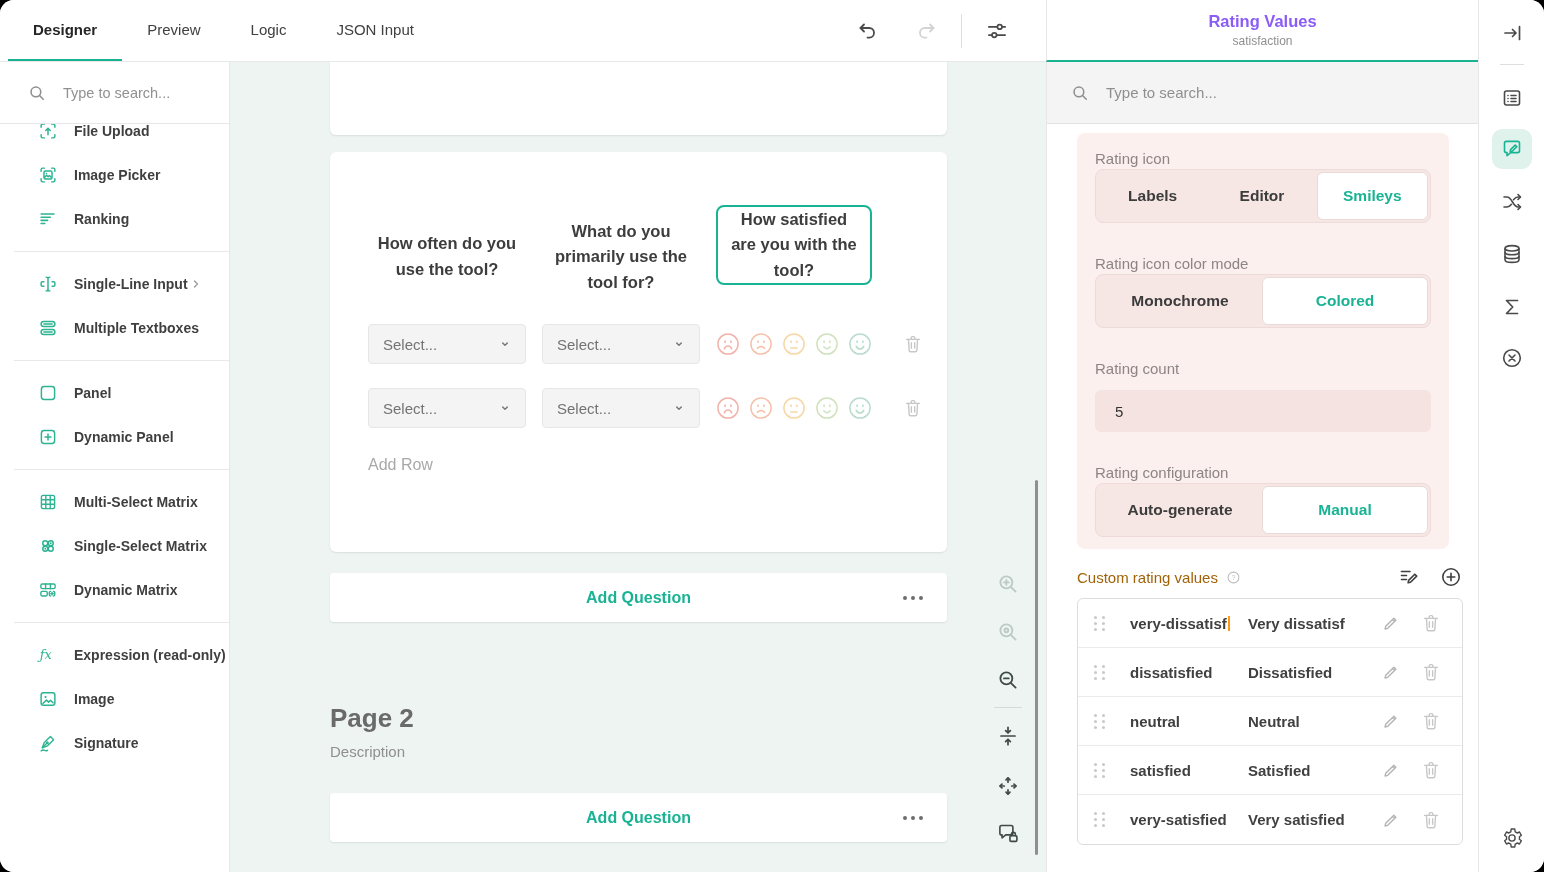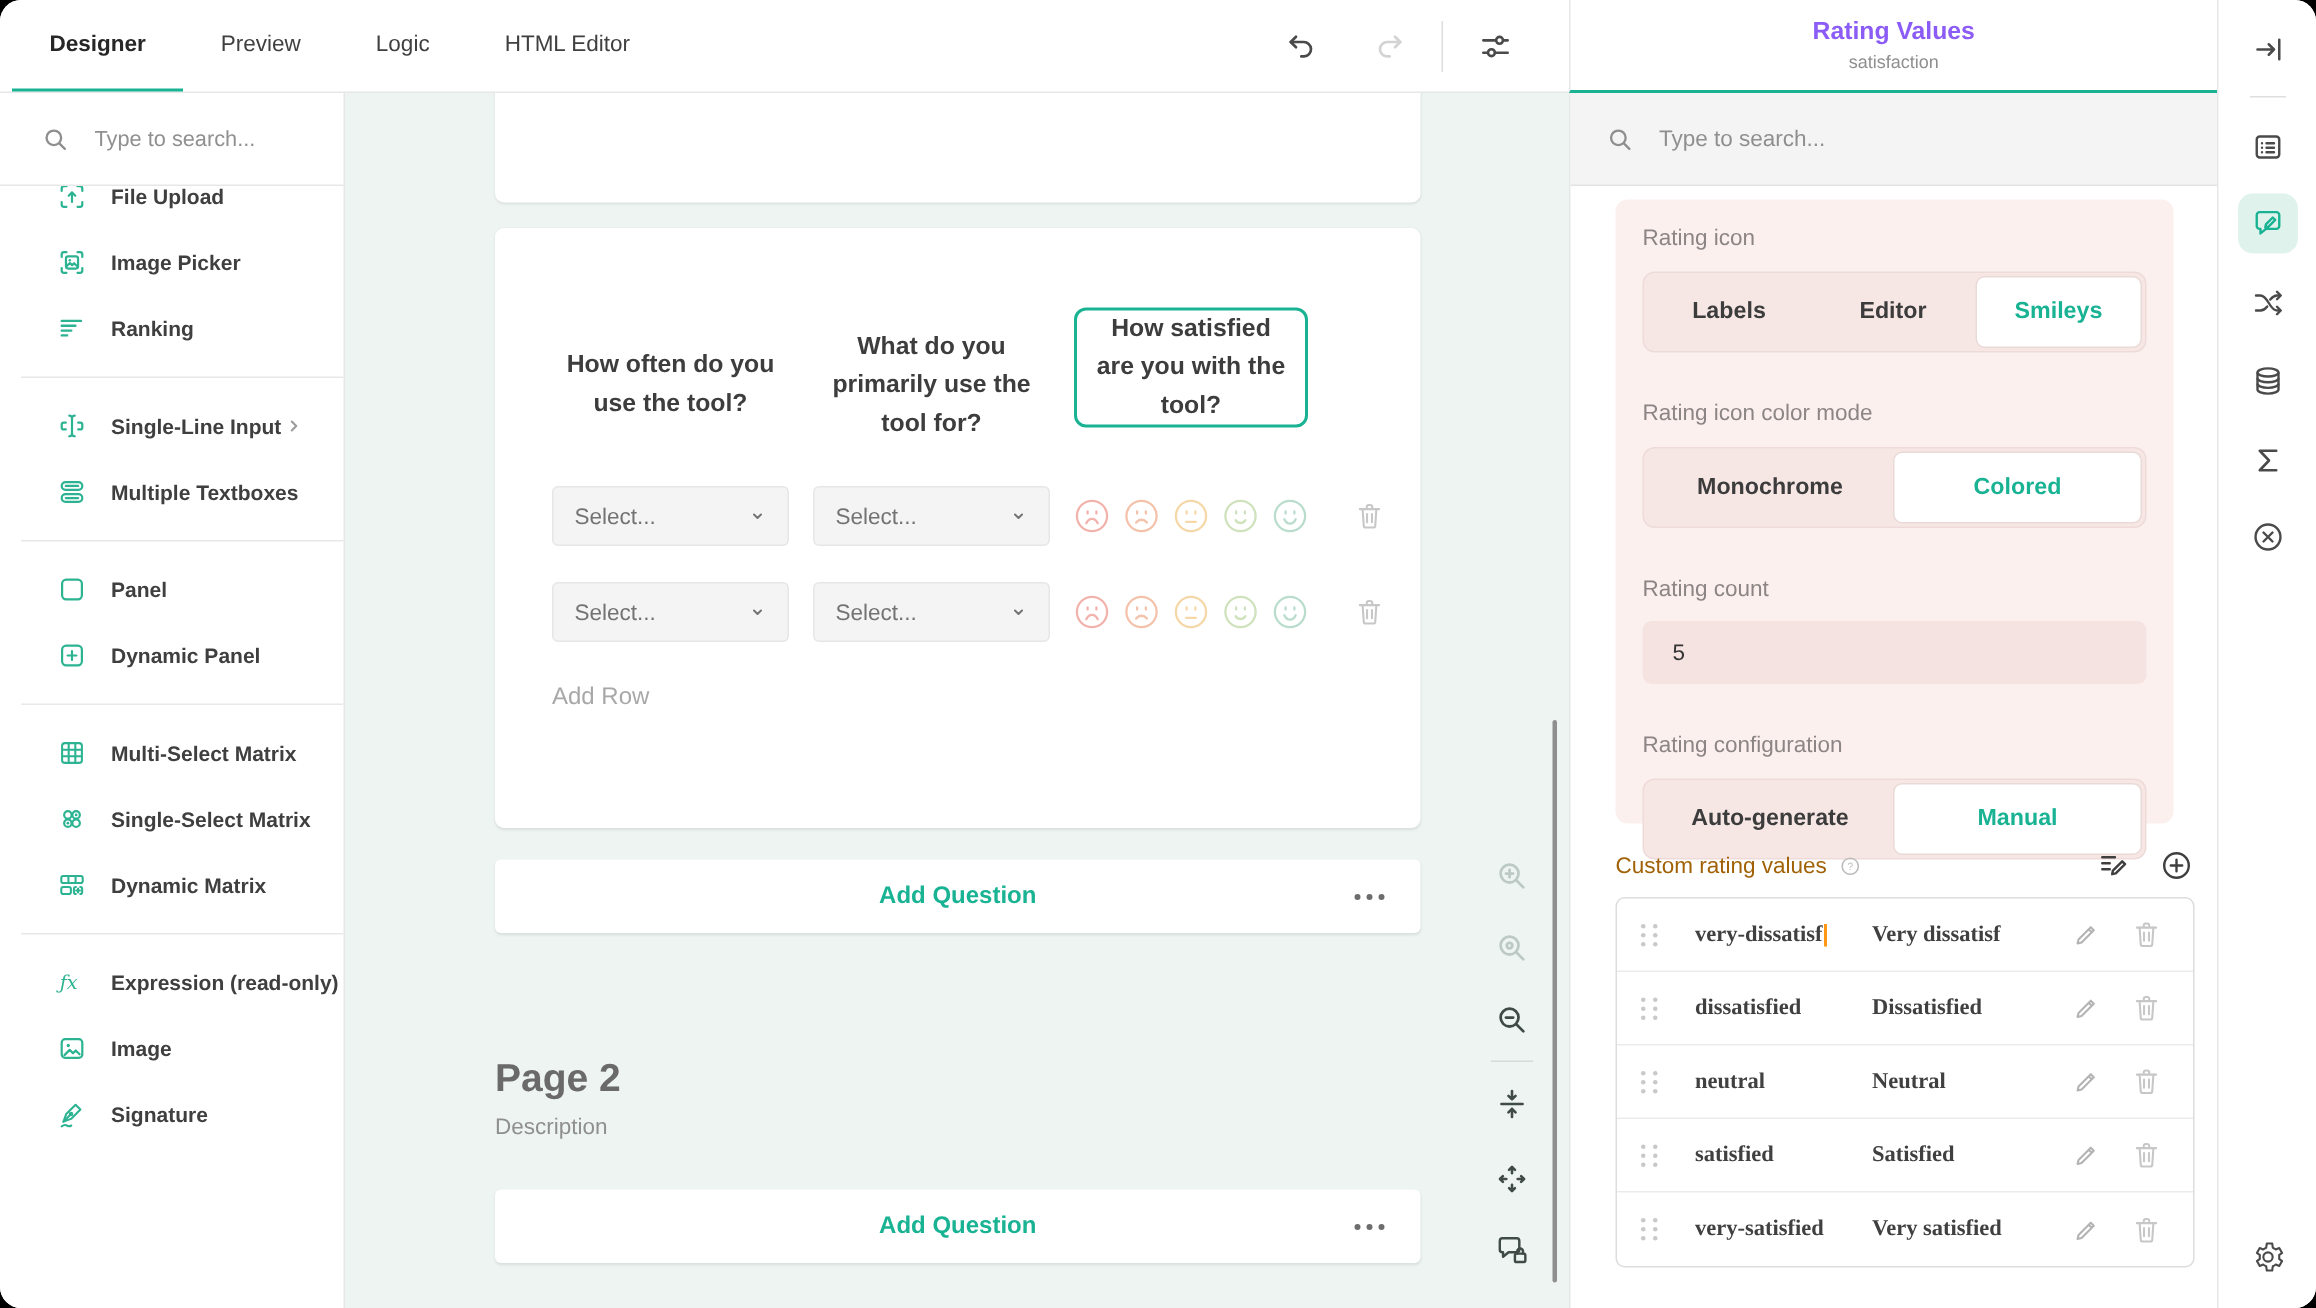--- a/index.html
+++ b/index.html
@@ -61,29 +61,29 @@
   .panel-header{position:absolute;left:1046px;top:0;width:432px;height:62px;background:#fff;border-left:1px solid #e7e7e7;border-bottom:2px solid #19b394;display:flex;flex-direction:column;align-items:center;justify-content:center;gap:3px;}
   .panel-title{font-size:16.5px;font-weight:600;color:#8b5cf6;}
   .panel-sub{font-size:12px;color:#8f8f8f;}
   .panel-body{position:absolute;left:1046px;top:62px;width:432px;height:810px;background:#fff;border-left:1px solid #e7e7e7;}
   .pn-search{position:absolute;left:0;top:0;width:432px;height:62px;background:#f4f4f4;border-bottom:1px solid #e3e3e3;display:flex;align-items:center;padding-left:22px;gap:13px;color:#8f8f8f;}
   .pn-search input{border:none;outline:none;background:transparent;font-size:15px;color:#404040;width:280px;}
   .pn-search input::placeholder{color:#8f8f8f;}
   .pink{position:absolute;left:30px;top:71px;width:372px;height:416px;background:#fcf0ee;border-radius:8px;padding:0 18px;}
   .plabel{font-size:15px;color:#8c8585;margin-top:31px;height:20px;line-height:20px;}
   .plabel.first{margin-top:16px;}
-  .seg{margin-top:12px;height:54px;background:#f6e7e5;border:1px solid #eedbd9;border-radius:8px;display:flex;padding:2px;}
+  .seg{margin-top:0;height:54px;background:#f6e7e5;border:1px solid #eedbd9;border-radius:8px;display:flex;padding:2px;}
   .seg-btn{flex:1;display:flex;align-items:center;justify-content:center;font-size:15.5px;font-weight:600;color:#3c3c3c;border-radius:6px;cursor:pointer;}
   .seg-btn.sel{background:#fff;border:1px solid #eadad7;color:#19b394;font-weight:700;}
   .pinput{margin-top:11px;width:100%;height:42px;background:#f4e3e1;border:none;border-radius:6px;padding-left:20px;font-size:15px;color:#333;outline:none;}
   .cv-head{position:absolute;left:30px;top:503px;width:386px;height:24px;display:flex;align-items:center;}
   .cv-head .lbl{font-size:15px;color:#a16207;}
   .cv-head .help{margin-left:7px;color:#bdbdbd;}
   .cv-head .acts{margin-left:auto;display:flex;gap:18px;color:#3f3f3f;}
-  .cv-table{position:absolute;left:30px;top:536px;width:386px;border:1px solid #ddd;border-radius:6px;background:#fff;overflow:hidden;font-family:Liberation Serif, serif;}
+  .cv-table{position:absolute;left:30px;top:536px;width:386px;border:1px solid #ddd;border-radius:6px;background:#fff;overflow:hidden;}
   .cv-row{display:flex;align-items:center;height:49px;padding:0 20px 0 14px;border-bottom:1px solid #ebebeb;}
   .cv-row:last-child{border-bottom:none;}
   .handle{width:16px;margin-right:22px;display:grid;grid-template-columns:4px 4px;gap:3px 4px;justify-content:center;}
   .handle i{width:3px;height:3px;border-radius:50%;background:#c9c9c9;display:block;}
   .cv-value{width:118px;font-size:15px;font-weight:600;color:#404040;white-space:nowrap;overflow:hidden;display:flex;align-items:center;}
   .caret{display:inline-block;width:2px;height:15px;background:#ff9814;margin-left:1px;flex:none;}
   .cv-text{flex:1;font-size:15px;font-weight:600;color:#404040;white-space:nowrap;overflow:hidden;}
   .row-pencil{color:#b3b3b3;margin-right:18px;cursor:pointer;}
   .row-trash{color:#c7c7c7;cursor:pointer;}
 
@@ -96,21 +96,21 @@
 </head>
 <body>
 
 <div id="window">
 
   <div class="topbar">
     <div class="tabs">
       <div class="tab active">Designer</div>
       <div class="tab">Preview</div>
       <div class="tab">Logic</div>
-      <div class="tab">HTML Editor</div>
+      <div class="tab">JSON Input</div>
     </div>
     <div class="topbar-right">
       <div class="tb-icon">
         <svg width="24" height="24" viewBox="0 0 24 24" fill="none" stroke="currentColor" stroke-width="1.8" stroke-linecap="round" stroke-linejoin="round">
             <path d="M8 5.5 4.5 9l3.5 3.5"></path>
             <path d="M4.5 9H13a4.8 4.8 0 0 1 .4 9.6H11.5"></path>
           </svg>
       </div>
       <div class="tb-icon disabled">
         <svg width="24" height="24" viewBox="0 0 24 24" fill="none" stroke="currentColor" stroke-width="1.8" stroke-linecap="round" stroke-linejoin="round">

